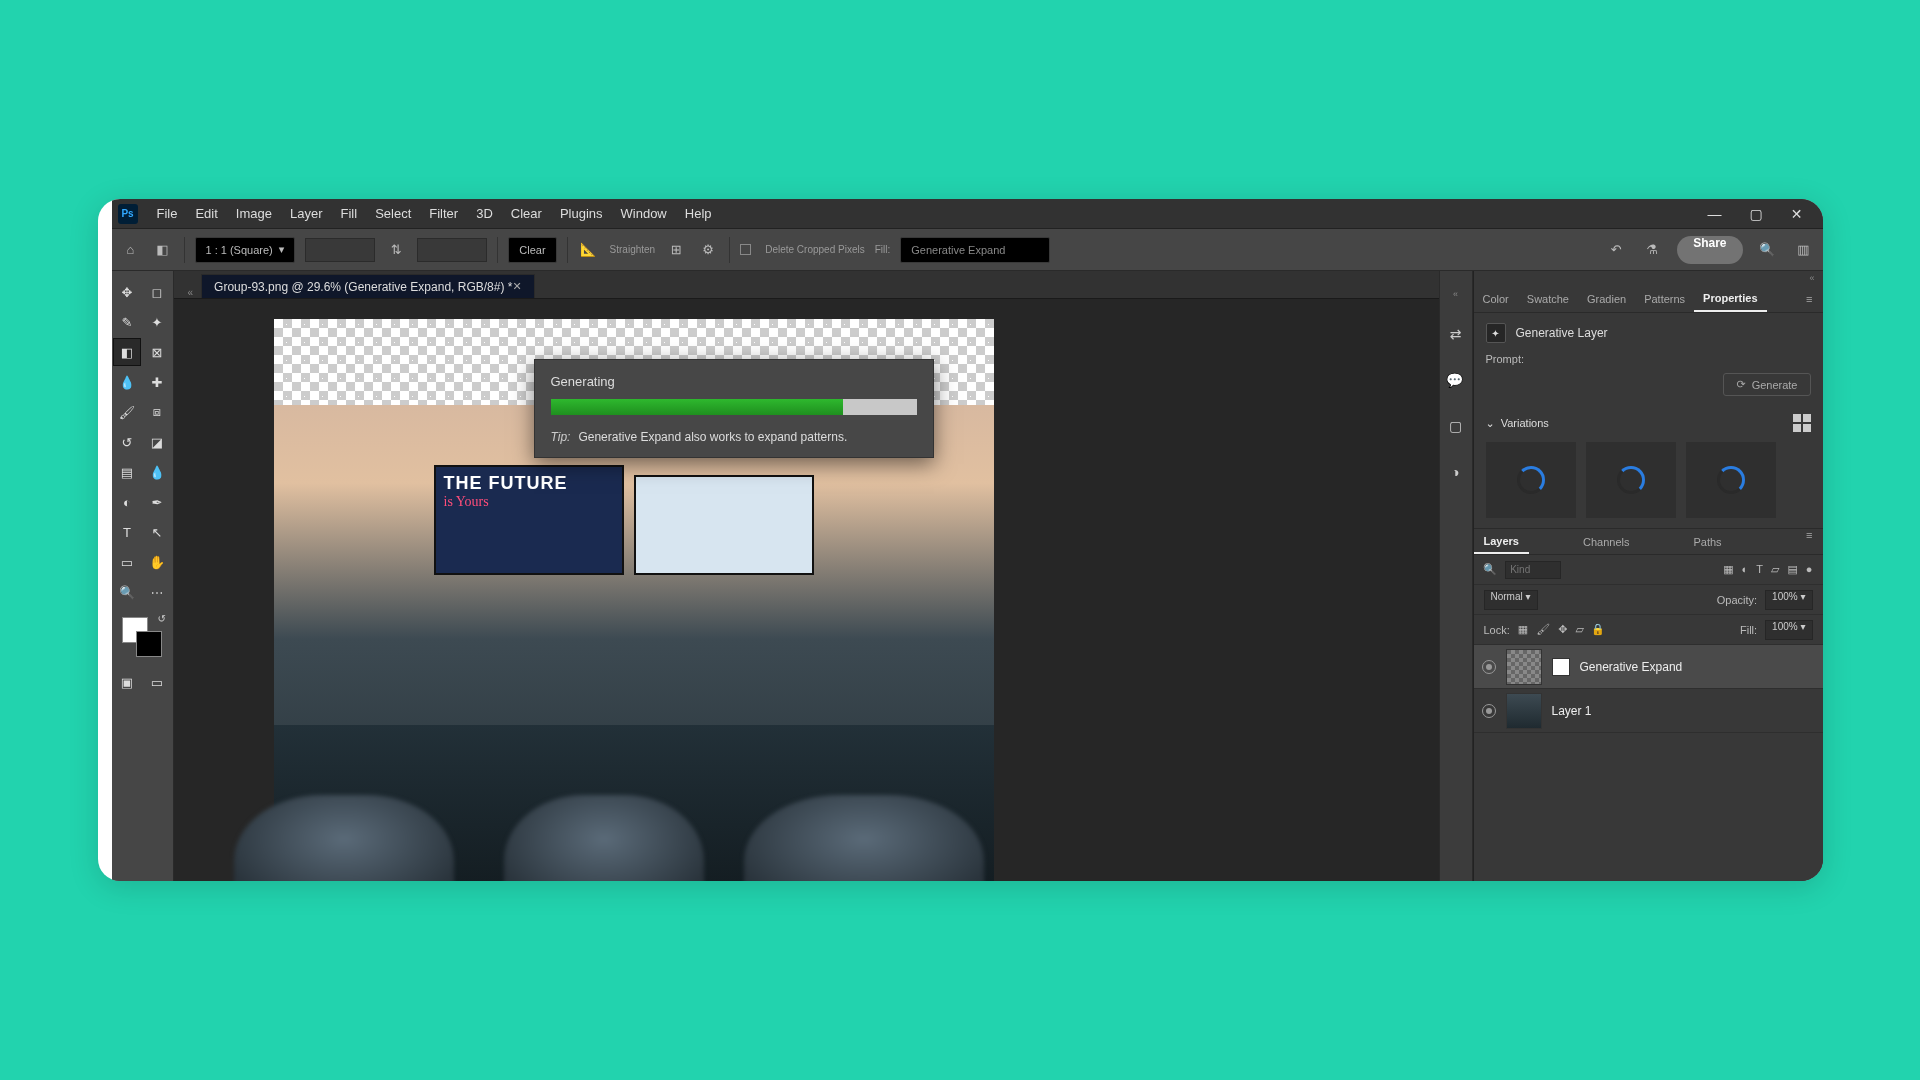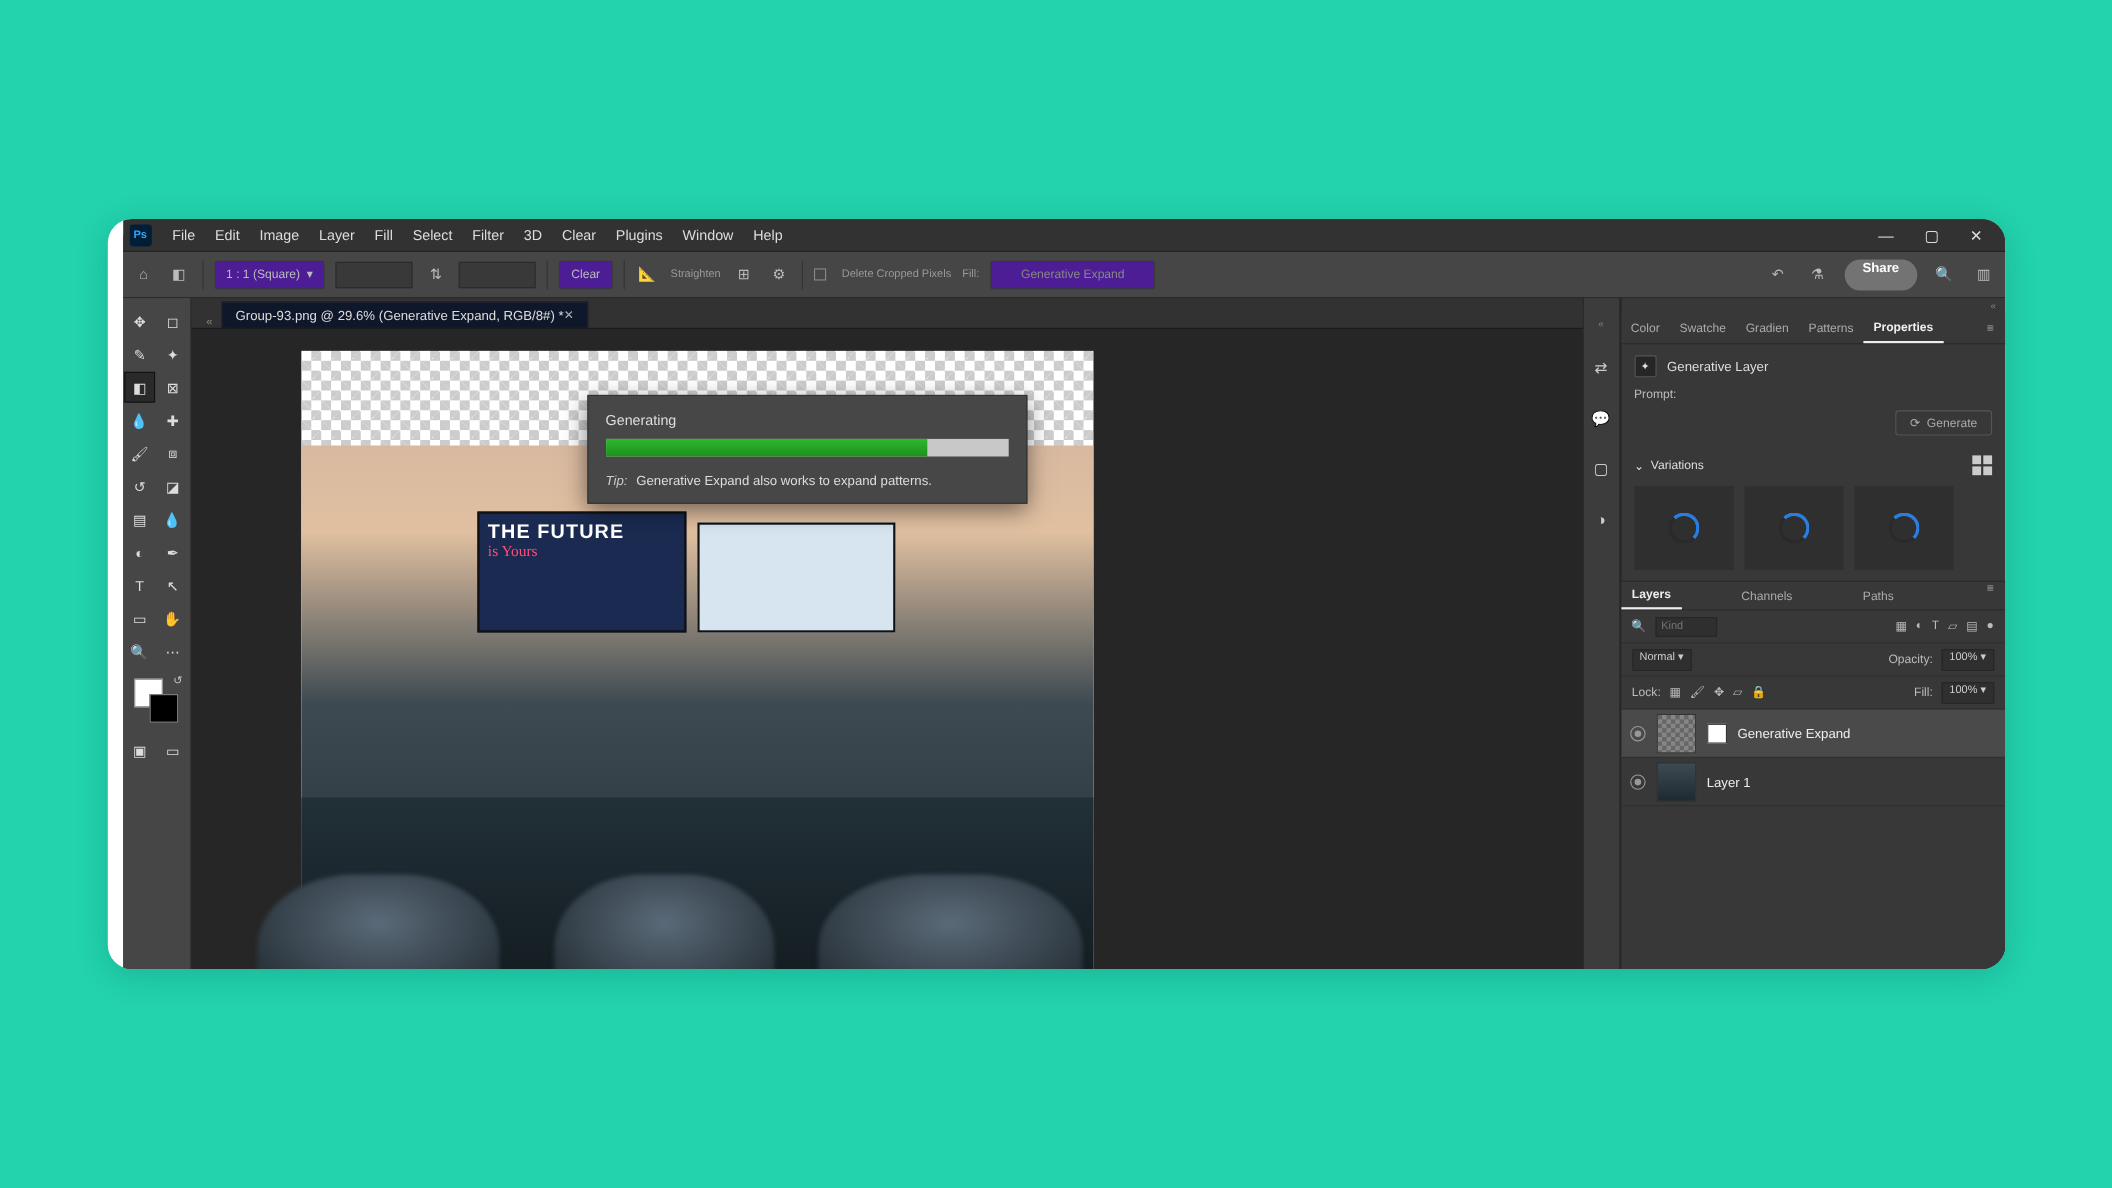--- a/index.html
+++ b/index.html
@@ -5,21 +5,21 @@
   * { box-sizing: border-box; margin: 0; padding: 0; font-family: -apple-system, "Segoe UI", Arial, sans-serif; }
   body { background: #22d3ae; width: 1920px; height: 1080px; overflow: hidden; display:flex; align-items:center; justify-content:center;}
   .frame { width:1725px; height:682px; background:#fff; border-radius:22px; overflow:hidden; box-shadow:0 6px 30px rgba(0,0,0,.15);padding-left:14px;}
   .app { width:100%; height:100%; background:#323232; color:#ccc; font-size:13px; display:flex; flex-direction:column; border-radius:18px 18px 0 0; }
   .menubar { height:30px; background:#323232; display:flex; align-items:center; padding:0 6px; border-bottom:1px solid #222;}
   .ps-logo { width:20px; height:20px; background:#001e36; color:#31a8ff; font-weight:700; font-size:10px; display:flex; align-items:center; justify-content:center; border-radius:3px; margin-right:10px;}
   .menu-item { padding:0 9px; font-size:13px; color:#ddd; cursor:default;}
   .win-controls { margin-left:auto; display:flex; gap:28px; padding-right:14px;}
   .win-controls span { color:#ddd; font-size:14px; cursor:default;}
   .optbar { height:42px; background:#464646; display:flex; align-items:center; padding:0 8px; gap:10px; border-bottom:1px solid #2a2a2a;}
-  .opt-btn { height:26px; padding:0 10px; background:#4c1d95; color:#bbb; font-size:11px; border:1px solid #393939; display:flex; align-items:center; border-radius:2px;justify-content:center;}
+  .opt-btn { height:26px; padding:0 10px; background:#000000; color:#bbb; font-size:11px; border:1px solid #393939; display:flex; align-items:center; border-radius:2px;}
   .opt-field { height:24px; width:70px; background:#393939; border:1px solid #2b2b2b; color:#999; font-size:10px; padding:0 4px;}
   .opt-icon { width:22px; height:22px; display:flex; align-items:center; justify-content:center; color:#bbb;}
   .opt-sep { width:1px; height:26px; background:#333;}
   .share-btn { background:#737373; color:#fff; height:28px; padding:0 16px; border-radius:14px; font-size:12px; font-weight:600;}
   .opt-right { margin-left:auto; display:flex; align-items:center; gap:14px;}
   .body { flex:1; display:flex; min-height:0;}
   .toolpanel { width:62px; background:#464646; border-right:1px solid #2a2a2a; display:flex; flex-direction:column; align-items:center; padding-top:6px;}
   .tool-row { display:flex;}
   .tool { width:28px; height:28px; margin:1px; display:flex; align-items:center; justify-content:center; color:#ddd; }
   .tool.sel { background:#2a2a2a; border:1px solid #111;}

